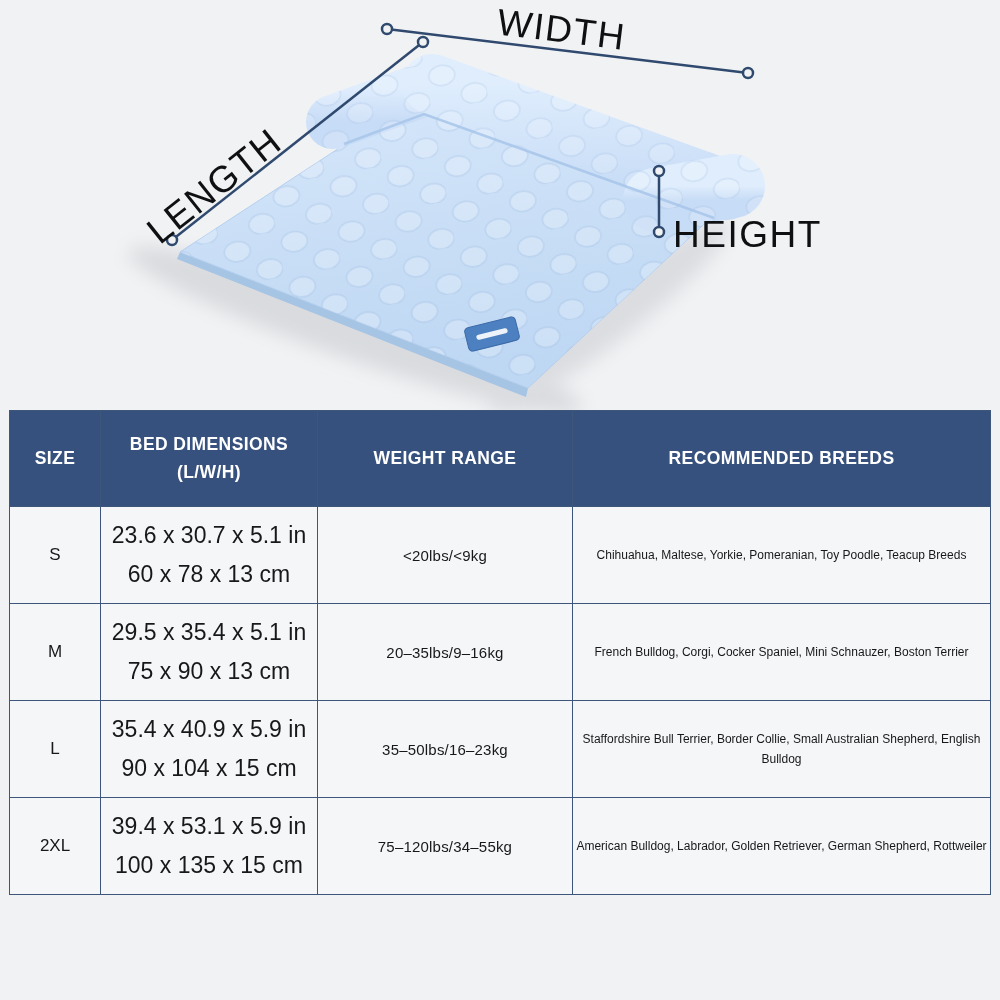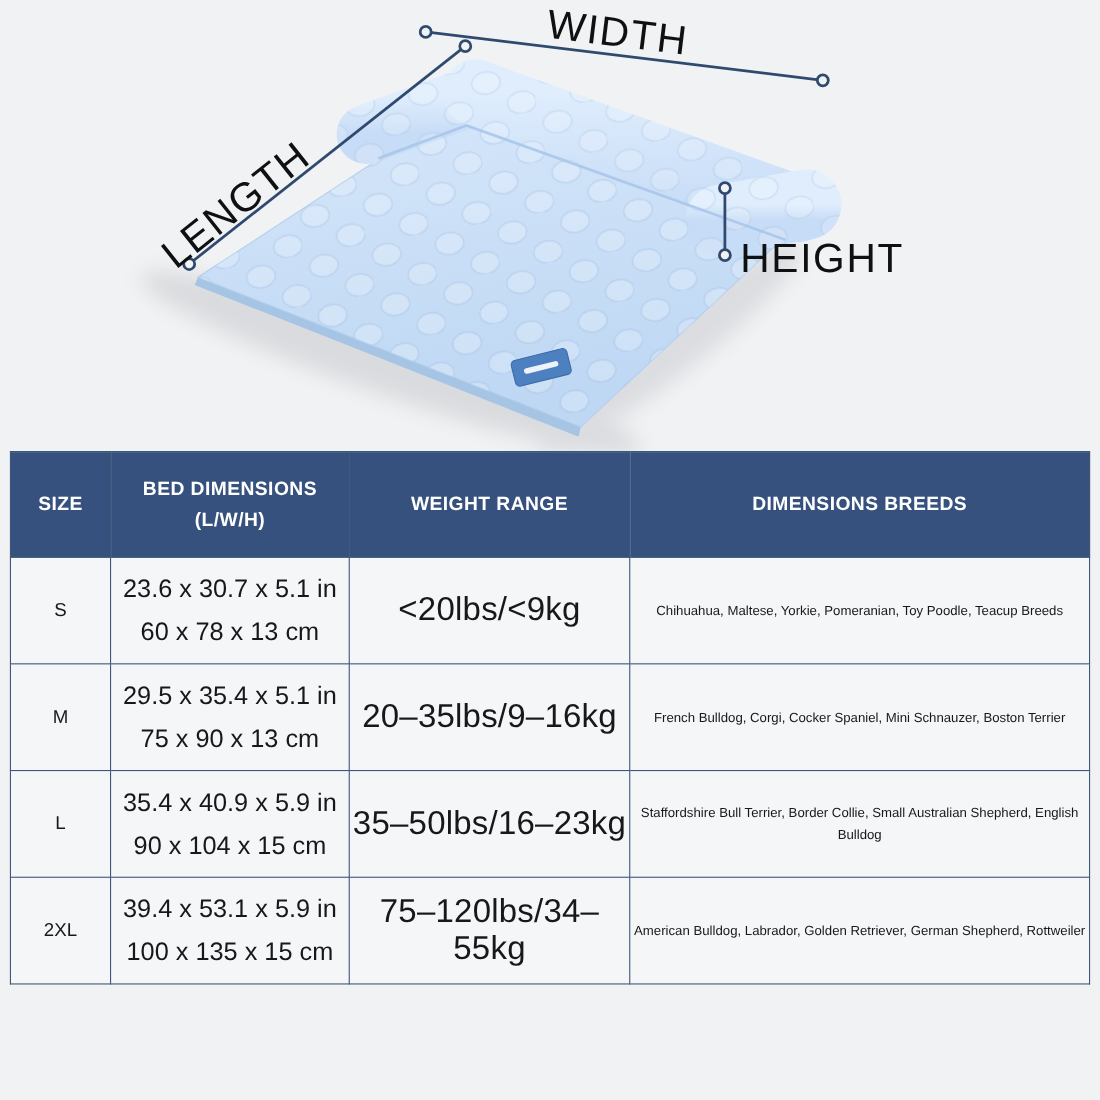--- a/index.html
+++ b/index.html
@@ -41,21 +41,21 @@
   th {
     background: #36517E;
     color: #FFFFFF;
     font-size: 17.5px;
     font-weight: bold;
     letter-spacing: 0.4px;
     line-height: 1.55;
   }
   td.size-cell   { font-size: 17px; }
   td.dims-cell   { font-size: 23px; line-height: 1.7; }
-  td.weight-cell { font-size: 30px; letter-spacing: 0.2px; }
+  td.weight-cell { font-size: 15px; letter-spacing: 0.2px; }
   td.breeds-cell { font-size: 12px; line-height: 1.7; padding: 0 30px; }
 </style>
 </head>
 <body>
 
 <div class="page">
 
   <div class="diagram">
     <svg width="1000" height="410" viewBox="0 0 1000 410">
       <defs>
@@ -131,21 +131,21 @@
       <col style="width:418px">
     </colgroup>
     <thead>
       <tr>
         <th>SIZE</th>
         <th>
           <div>BED DIMENSIONS</div>
           <div>(L/W/H)</div>
         </th>
         <th>WEIGHT RANGE</th>
-        <th>DIMENSIONS BREEDS</th>
+        <th>RECOMMENDED BREEDS</th>
       </tr>
     </thead>
     <tbody>
       <tr>
         <td class="size-cell">S</td>
         <td class="dims-cell">
           <div>23.6 x 30.7 x 5.1 in</div>
           <div>60 x 78 x 13 cm</div>
         </td>
         <td class="weight-cell">&lt;20lbs/&lt;9kg</td>

